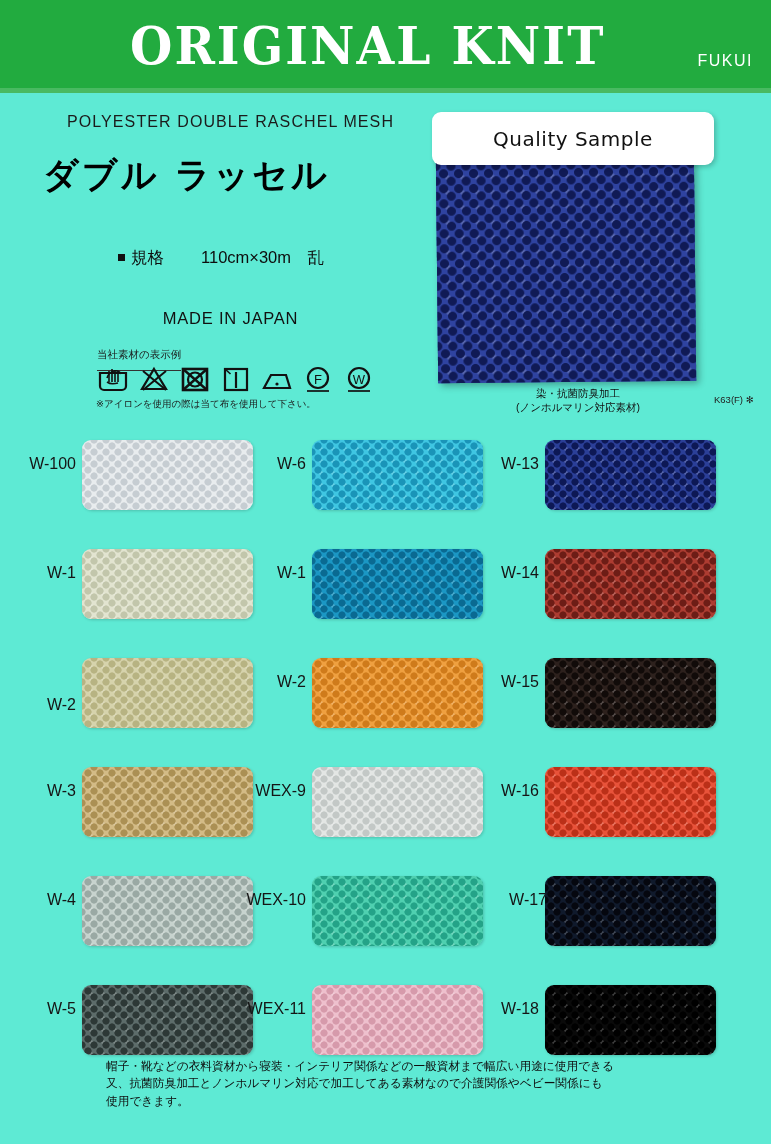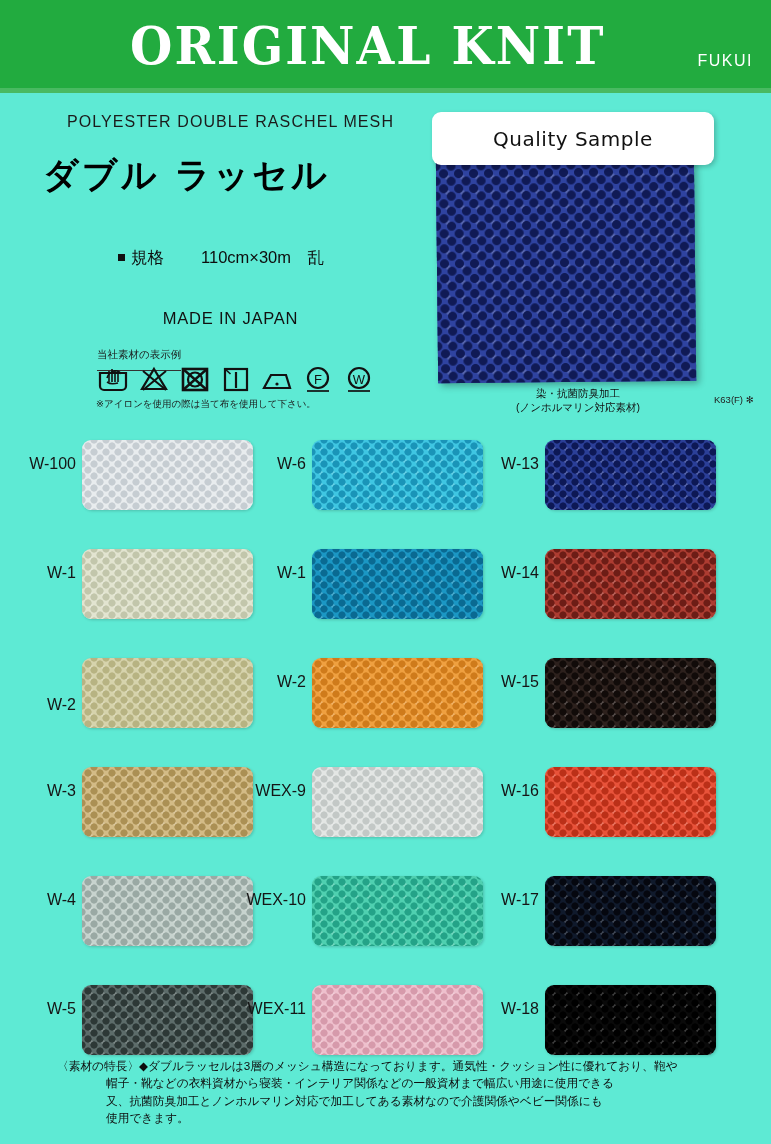--- a/index.html
+++ b/index.html
@@ -321,33 +321,32 @@
           <div class="mesh" style="background-color: rgb(45, 33, 29); background-image: radial-gradient(circle at 6px 6px, rgb(17, 11, 9) 0px, rgb(17, 11, 9) 3.24px, rgba(0, 0, 0, 0) 3.96px), radial-gradient(circle at 6px 6px, rgb(17, 11, 9) 0px, rgb(17, 11, 9) 3.24px, rgba(0, 0, 0, 0) 3.96px), radial-gradient(circle at 6px 6px, rgba(255, 255, 255, 0.22) 0px, rgba(255, 255, 255, 0.22) 1.44px, rgba(0, 0, 0, 0) 2.4px); background-size: 12px 12px, 12px 12px, 12px 12px; background-position: 0px 0px, 6px 6px, 3px 3px;"></div>
         </div>
       </div>
       <div class="cell" style="left: 0px; top: 327px;">
         <div class="lbl" style="left: 453px; width: 86px;">W-16</div>
         <div class="sw" title="W-16" style="left: 545px;">
           <div class="mesh" style="background-color: rgb(232, 83, 58); background-image: radial-gradient(circle at 6px 6px, rgb(187, 48, 24) 0px, rgb(187, 48, 24) 3.24px, rgba(0, 0, 0, 0) 3.96px), radial-gradient(circle at 6px 6px, rgb(187, 48, 24) 0px, rgb(187, 48, 24) 3.24px, rgba(0, 0, 0, 0) 3.96px), radial-gradient(circle at 6px 6px, rgba(255, 255, 255, 0.22) 0px, rgba(255, 255, 255, 0.22) 1.44px, rgba(0, 0, 0, 0) 2.4px); background-size: 12px 12px, 12px 12px, 12px 12px; background-position: 0px 0px, 6px 6px, 3px 3px;"></div>
         </div>
       </div>
       <div class="cell" style="left: 0px; top: 436px;">
-        <div class="lbl" style="left: 453px; width: 86px;">W-17</div>
+        <div class="lbl" style="left: 453px; width: 86px; padding-left: 8px;">W-17</div>
         <div class="sw" title="W-17" style="left: 545px;">
           <div class="mesh" style="background-color: rgb(16, 26, 44); background-image: radial-gradient(circle at 6px 6px, rgb(5, 7, 15) 0px, rgb(5, 7, 15) 3.24px, rgba(0, 0, 0, 0) 3.96px), radial-gradient(circle at 6px 6px, rgb(5, 7, 15) 0px, rgb(5, 7, 15) 3.24px, rgba(0, 0, 0, 0) 3.96px), radial-gradient(circle at 6px 6px, rgba(255, 255, 255, 0.22) 0px, rgba(255, 255, 255, 0.22) 1.44px, rgba(0, 0, 0, 0) 2.4px); background-size: 12px 12px, 12px 12px, 12px 12px; background-position: 0px 0px, 6px 6px, 3px 3px;"></div>
         </div>
       </div>
       <div class="cell" style="left: 0px; top: 545px;">
         <div class="lbl" style="left: 453px; width: 86px;">W-18</div>
         <div class="sw" title="W-18" style="left: 545px;">
           <div class="mesh" style="background-color: rgb(10, 10, 10); background-image: radial-gradient(circle at 6px 6px, rgb(0, 0, 0) 0px, rgb(0, 0, 0) 3.24px, rgba(0, 0, 0, 0) 3.96px), radial-gradient(circle at 6px 6px, rgb(0, 0, 0) 0px, rgb(0, 0, 0) 3.24px, rgba(0, 0, 0, 0) 3.96px), radial-gradient(circle at 6px 6px, rgba(255, 255, 255, 0.22) 0px, rgba(255, 255, 255, 0.22) 1.44px, rgba(0, 0, 0, 0) 2.4px); background-size: 12px 12px, 12px 12px, 12px 12px; background-position: 0px 0px, 6px 6px, 3px 3px;"></div>
         </div>
       </div>
     </div>
 
   <div class="footer">
-    <div class="l1"><span>〈素材の特長〉</span><span>◆</span><span>ダブルラッセルは3層のメッシュ構造になっております。通気性・クッション性に優れており、鞄や</span></div>
     <div class="ind">帽子・靴などの衣料資材から寝装・インテリア関係などの一般資材まで幅広い用途に使用できる</div>
     <div class="ind">又、抗菌防臭加工とノンホルマリン対応で加工してある素材なので介護関係やベビー関係にも</div>
     <div class="ind">使用できます。</div>
   </div>
 
 </div>
 
 </body></html>

